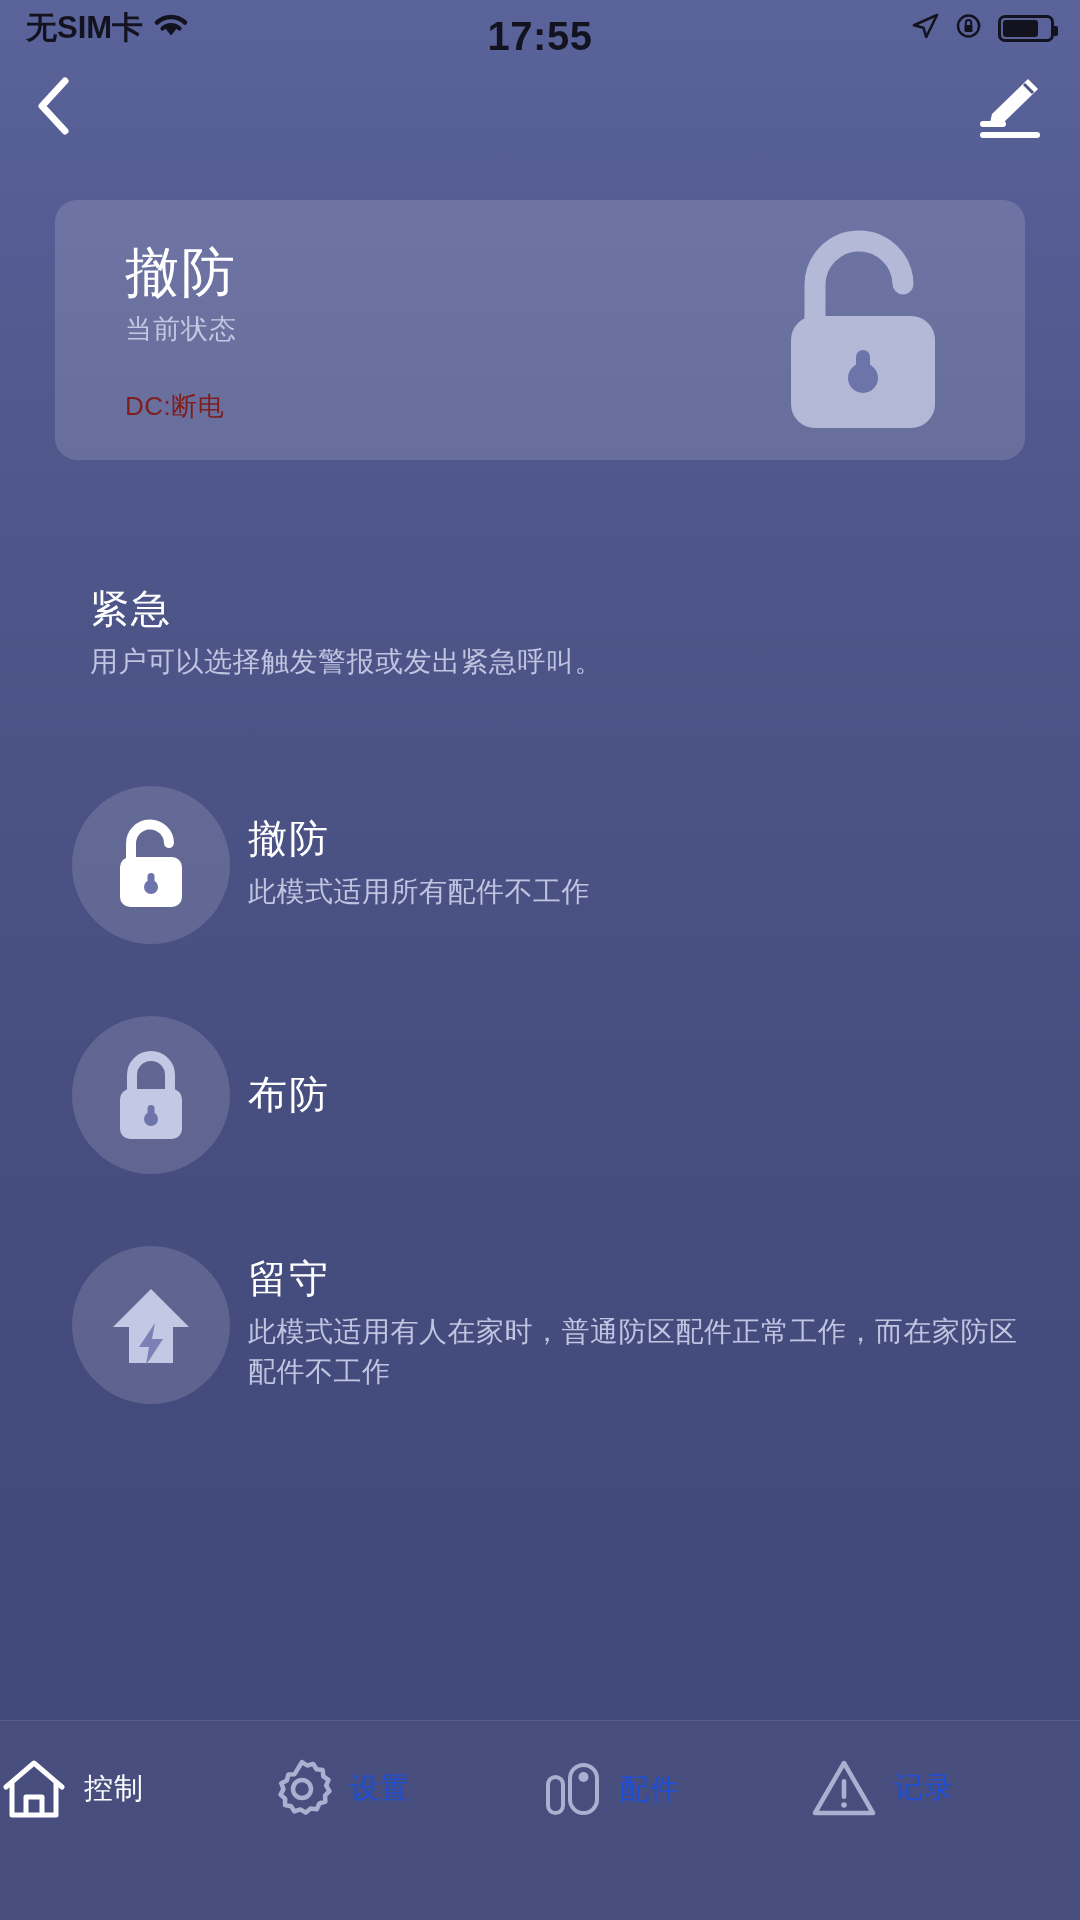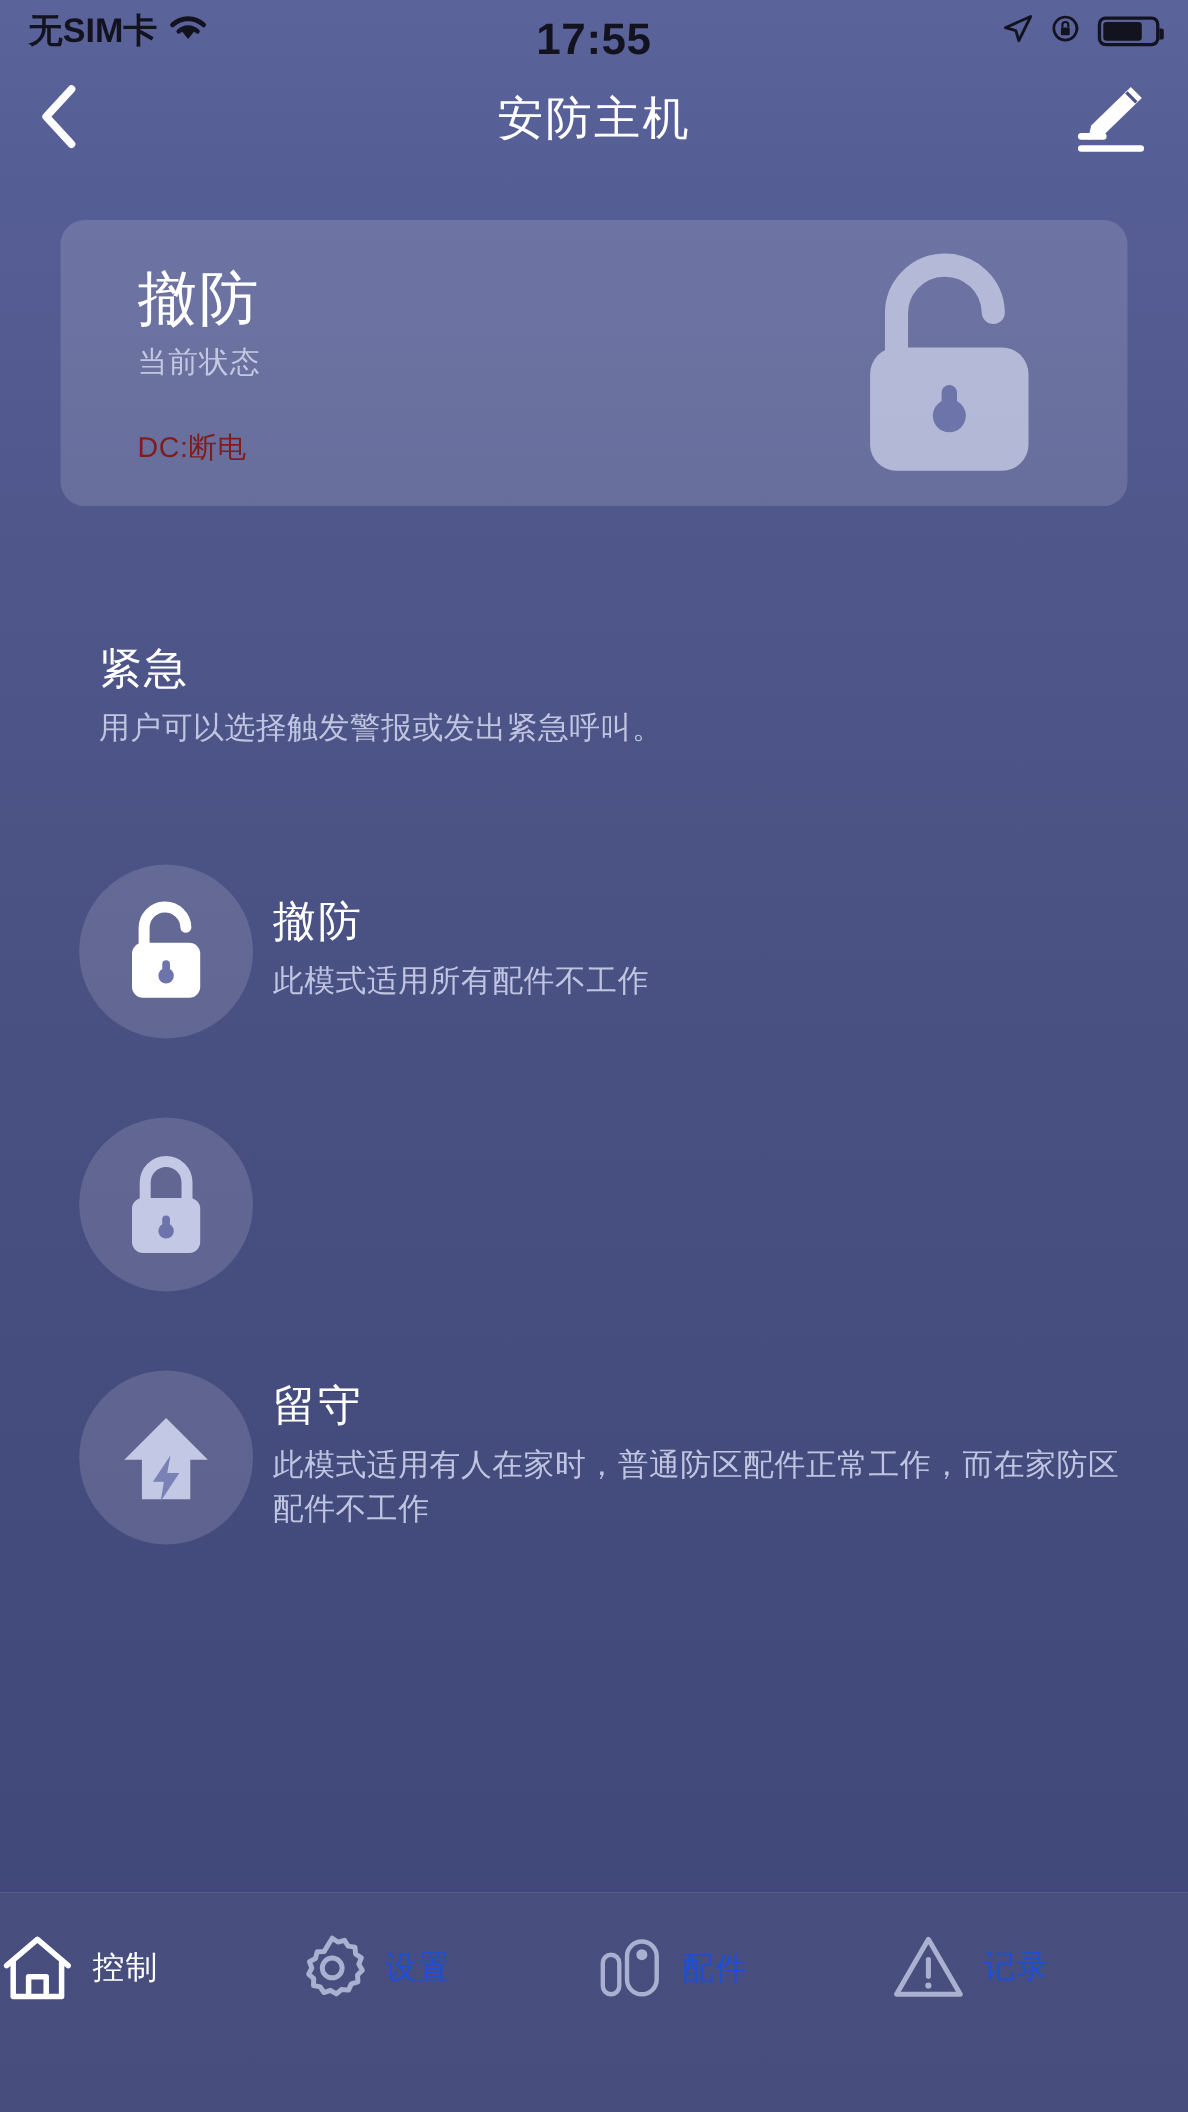--- a/index.html
+++ b/index.html
@@ -189,21 +189,20 @@
 
 <div class="navbar">
   <div class="back-btn">
     <span>
       <svg width="46" height="62" viewBox="0 0 46 62">
         <path d="M33 6 L10 31 L33 56" fill="none" stroke="#ffffff" stroke-width="7" stroke-linecap="round" stroke-linejoin="round"></path>
       </svg>
     </span>
   </div>
 
-  <div class="nav-title">安防主机</div>
 
   <div class="edit-btn">
     <span>
       <svg width="72" height="66" viewBox="0 0 72 66">
         <path d="M56 6 L66 16 L30 51 L17 54 L20 41 Z" fill="#ffffff"></path>
         <path d="M52 11 L61 20" stroke="#4c5389" stroke-width="3"></path>
         <rect x="8" y="48" width="26" height="6" rx="3" fill="#ffffff"></rect>
         <rect x="8" y="59" width="60" height="6" rx="3" fill="#ffffff"></rect>
       </svg>
     </span>
@@ -251,20 +250,21 @@
   <div class="mode-row">
     <div class="mode-icon">
       <svg width="84" height="92" viewBox="0 0 84 92">
         <path d="M23 42 V26 a19 19 0 0 1 38 0 V42" fill="none" stroke="#c3c8e4" stroke-width="10" stroke-linecap="round"></path>
         <rect x="11" y="40" width="62" height="50" rx="10" fill="#c3c8e4"></rect>
         <circle cx="42" cy="70" r="7" fill="#6c74ab"></circle>
         <rect x="38.5" y="56" width="7" height="16" rx="3.5" fill="#6c74ab"></rect>
       </svg>
     </div>
     <div class="mode-text">
+      <div class="mode-title">布防</div>
     </div>
   </div>
 
   <div class="mode-row">
     <div class="mode-icon">
       <svg width="92" height="92" viewBox="0 0 92 92">
         <path d="M46 10 L84 48 H68 V84 H24 V48 H8 Z" fill="#c3c8e4"></path>
         <path d="M50 44 L34 68 H44 L41 86 L58 60 H47 Z" fill="#7a81b6"></path>
       </svg>
     </div>

